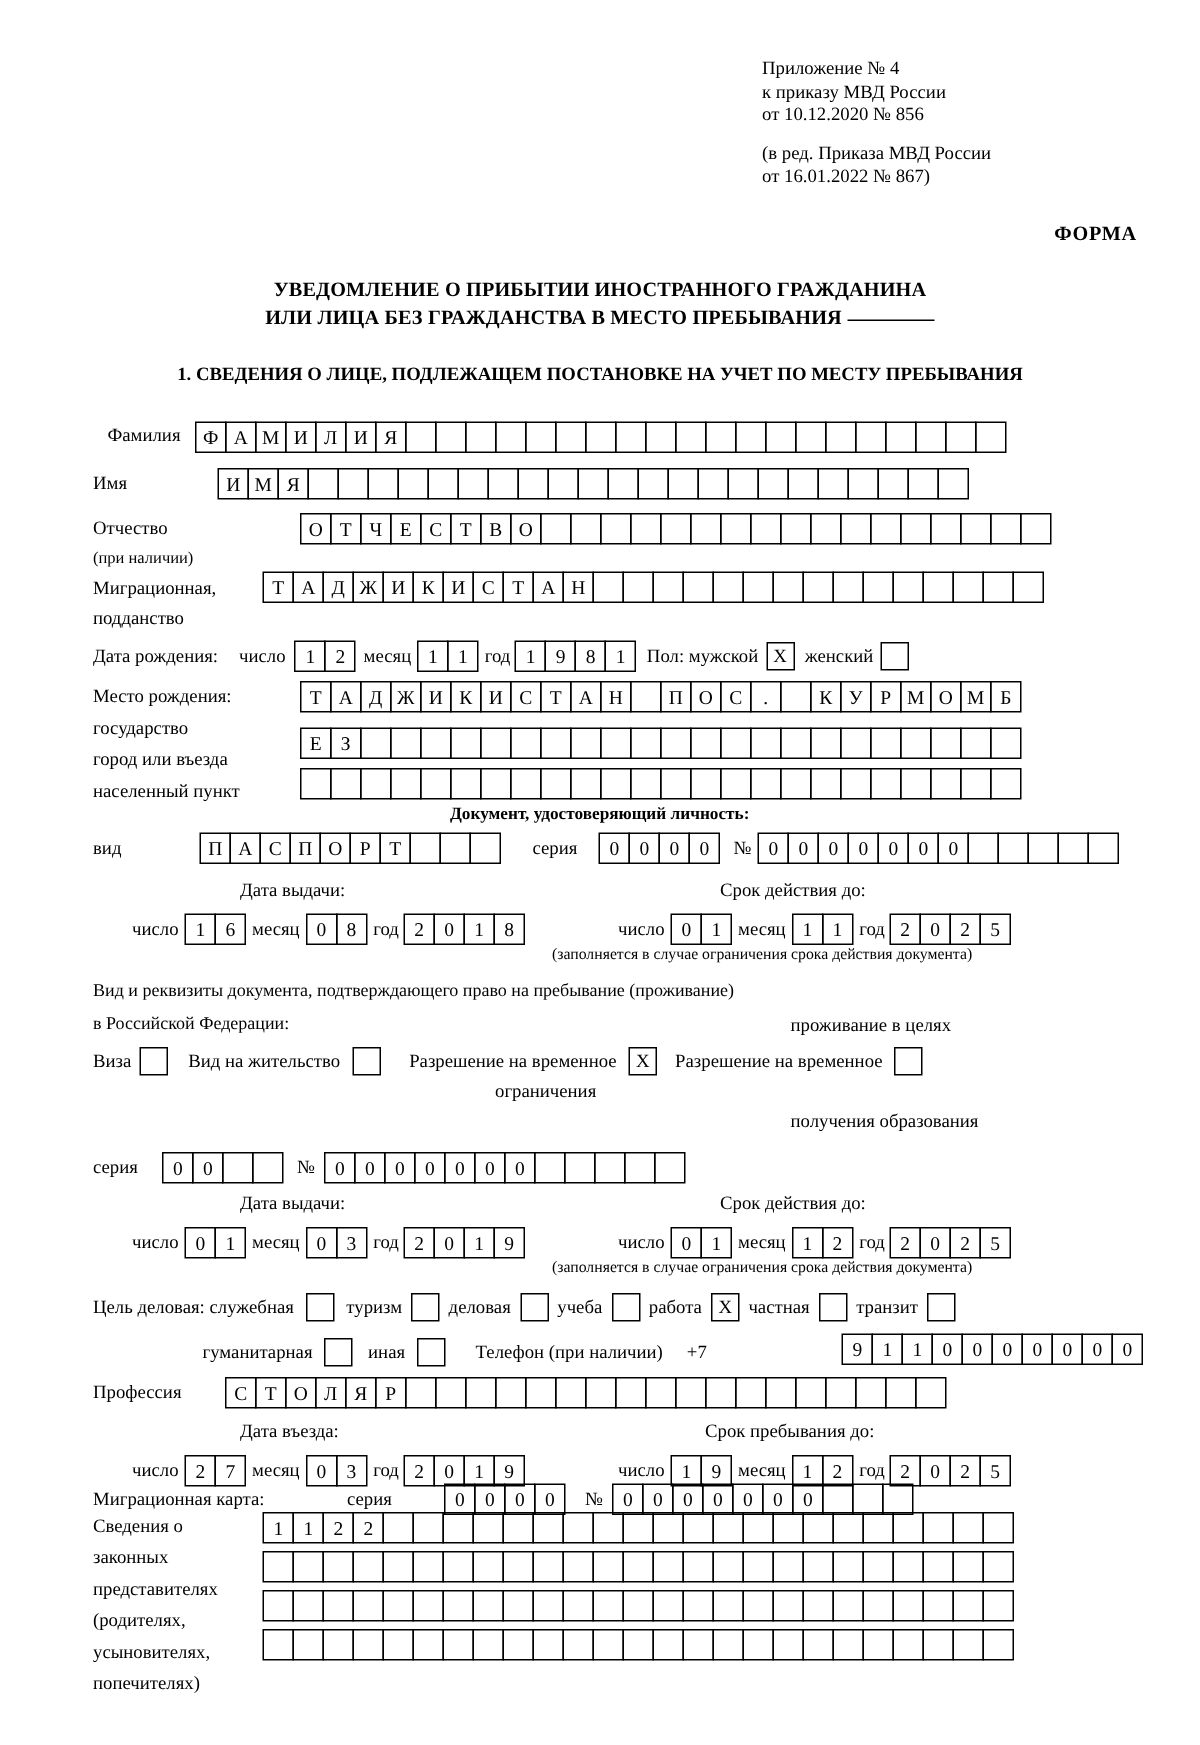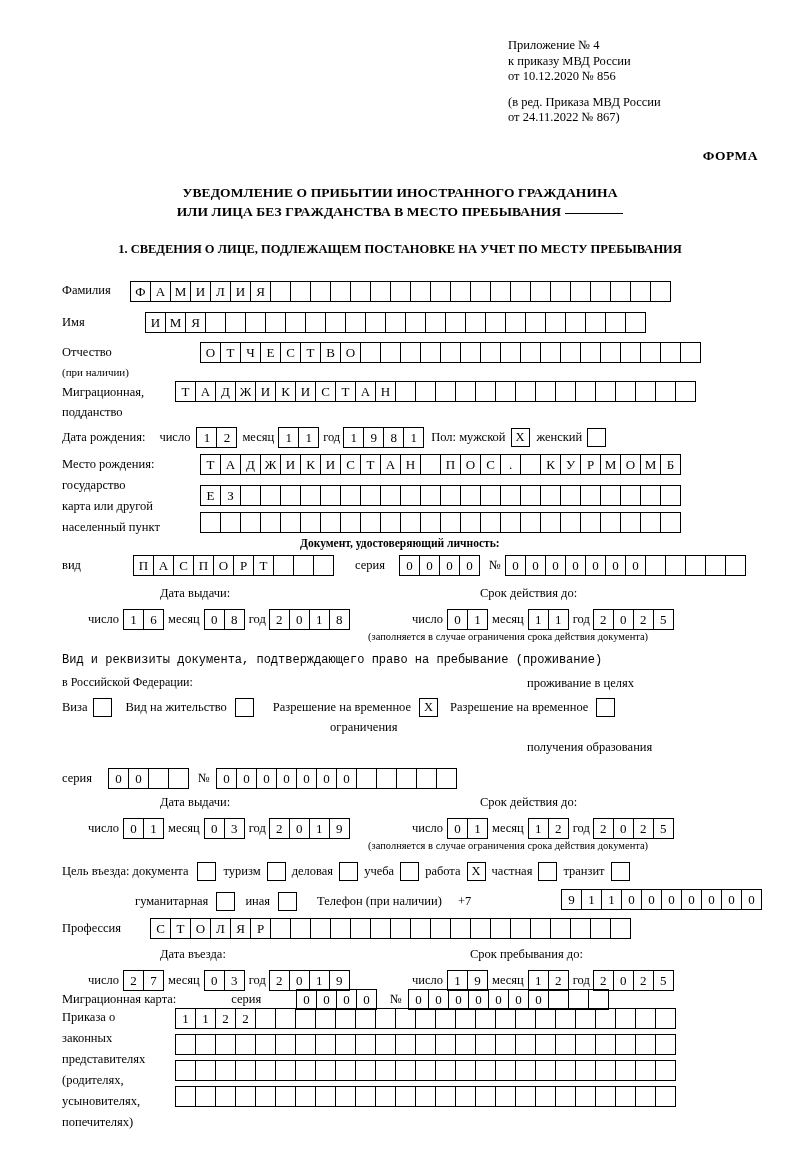--- a/index.html
+++ b/index.html
@@ -117,35 +117,35 @@
 </head>
 <body>
 
 <div class="page">
 
   <div class="hdr">
     <div>Приложение № 4</div>
     <div>к приказу МВД России</div>
     <div>от 10.12.2020 № 856</div>
     <div class="grp2">(в ред. Приказа МВД России</div>
-    <div>от 24.11.2022 № 867)</div>
+    <div>от 16.01.2022 № 867)</div>
   </div>
   <div class="forma">ФОРМА</div>
 
   <div class="title">
     <div>УВЕДОМЛЕНИЕ О ПРИБЫТИИ ИНОСТРАННОГО ГРАЖДАНИНА</div>
     <div>
       <span>ИЛИ ЛИЦА БЕЗ ГРАЖДАНСТВА В МЕСТО ПРЕБЫВАНИЯ</span><span class="u-line"></span>
     </div>
   </div>
 
   <div class="section1">1. СВЕДЕНИЯ О ЛИЦЕ, ПОДЛЕЖАЩЕМ ПОСТАНОВКЕ НА УЧЕТ ПО МЕСТУ ПРЕБЫВАНИЯ</div>
 
   <div class="row" style="top:283px; left:62px;">
-    <span class="lbl" style="width:68px;">Фамилия</span>
+    <span class="lbl" style="width:68px;text-align:center;">Фамилия</span>
   </div>
   <div class="row boxes" style="top:281px; left:130px;">
     <div class="bx">Ф</div>
       <div class="bx">А</div>
       <div class="bx">М</div>
       <div class="bx">И</div>
       <div class="bx">Л</div>
       <div class="bx">И</div>
       <div class="bx">Я</div>
     <div class="bx"></div>
@@ -295,21 +295,21 @@
     <span class="chk" style="margin-left:5px;"></span>
   </div>
 
   <div class="row" style="top:457px; left:62px;">
     <span class="lbl">Место рождения:</span>
   </div>
   <div class="row" style="top:478px; left:62px;">
     <span class="lbl">государство</span>
   </div>
   <div class="row" style="top:499px; left:62px;">
-    <span class="lbl">карта или другой</span>
+    <span class="lbl">город или въезда</span>
   </div>
   <div class="row" style="top:520px; left:62px;justify-content:center;">
     <span class="lbl">населенный пункт</span>
   </div>
 
   <div class="row boxes" style="top:454px; left:200px;">
     <div class="bx">Т</div>
       <div class="bx">А</div>
       <div class="bx">Д</div>
       <div class="bx">Ж</div>
@@ -477,21 +477,21 @@
         <span class="bx">0</span>
         <span class="bx">2</span>
         <span class="bx">5</span>
     </span>
   </div>
 
   <div class="row" style="top:631px; left:368px;">
     <span class="note">(заполняется в случае ограничения срока действия документа)</span>
   </div>
 
-  <div class="row" style="top:653px; left:62px;font-family:Liberation Mono, monospace;">
+  <div class="row" style="top:653px; left:62px;">
     <span class="lbl" style="font-size:12px;">Вид и реквизиты документа, подтверждающего право на пребывание (проживание)</span>
   </div>
   <div class="row" style="top:675px; left:62px;">
     <span class="lbl" style="font-size:12px;">в Российской Федерации:</span>
   </div>
 
   <div class="row" style="top:698px; left:62px;">
     <span class="lbl">Виза</span>
     <span class="chk" style="margin-left:5px;"></span>
     <span class="lbl" style="margin-left:14px;">Вид на жительство</span>
@@ -583,21 +583,21 @@
         <span class="bx">2</span>
         <span class="bx">5</span>
     </span>
   </div>
 
   <div class="row" style="top:840px; left:368px;">
     <span class="note">(заполняется в случае ограничения срока действия документа)</span>
   </div>
 
   <div class="row" style="top:862px; left:62px;">
-    <span class="lbl">Цель въезда: документа</span>
+    <span class="lbl">Цель деловая: служебная</span>
     <span class="chk" style="margin-left:8px;"></span>
     <span class="lbl" style="margin-left:8px;">туризм</span>
     <span class="chk" style="margin-left:6px;"></span>
     <span class="lbl" style="margin-left:6px;">деловая</span>
     <span class="chk" style="margin-left:6px;"></span>
     <span class="lbl" style="margin-left:6px;">учеба</span>
     <span class="chk" style="margin-left:6px;"></span>
     <span class="lbl" style="margin-left:6px;">работа</span>
     <span class="chk" style="margin-left:6px;">X</span>
     <span class="lbl" style="margin-left:6px;">частная</span>
@@ -724,21 +724,21 @@
       <div class="bx">0</div>
       <div class="bx">0</div>
       <div class="bx">0</div>
       <div class="bx">0</div>
       <div class="bx"></div>
       <div class="bx"></div>
       <div class="bx"></div>
   </div>
 
   <div class="row" style="top:1010px; left:62px;">
-    <span class="lbl">Приказа о</span>
+    <span class="lbl">Сведения о</span>
   </div>
   <div class="row" style="top:1031px; left:62px;">
     <span class="lbl">законных</span>
   </div>
   <div class="row" style="top:1052px; left:62px;justify-content:center;">
     <span class="lbl">представителях</span>
   </div>
   <div class="row" style="top:1073px; left:62px;">
     <span class="lbl">(родителях,</span>
   </div>

